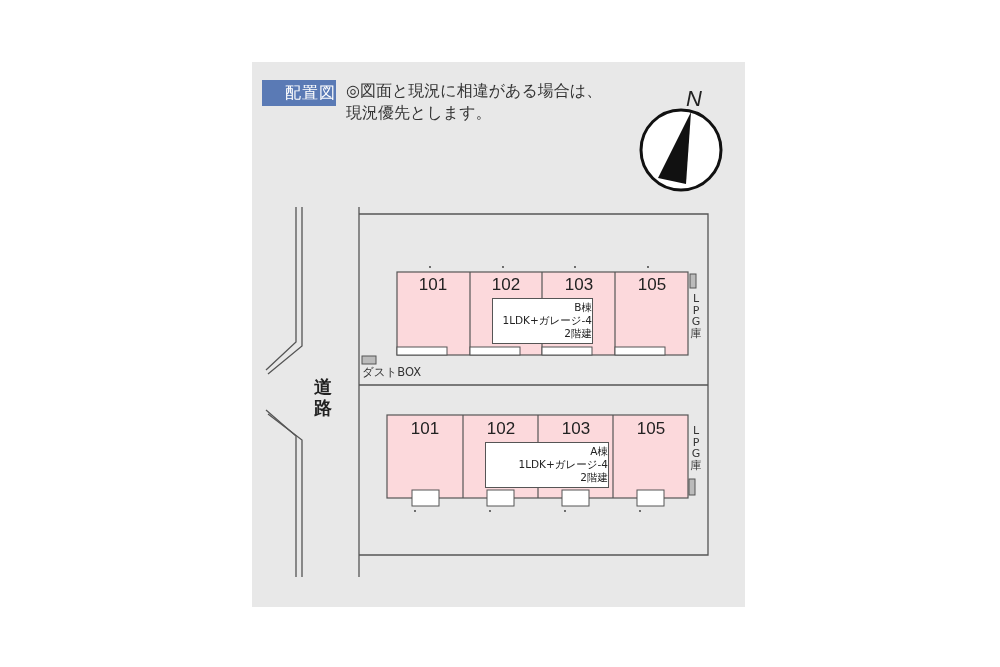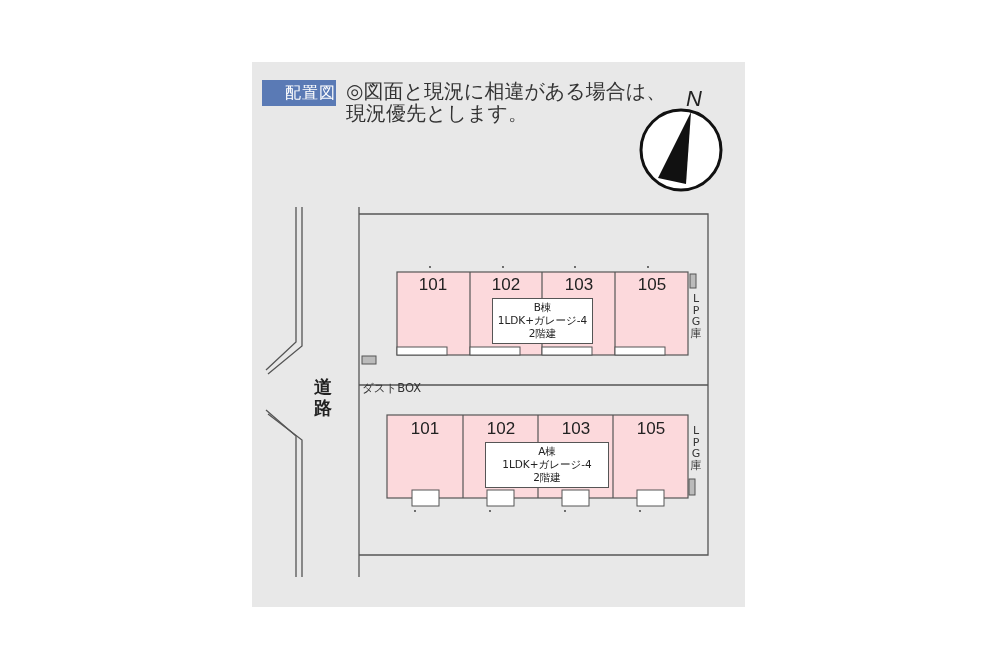--- a/index.html
+++ b/index.html
@@ -1,26 +1,26 @@
 <!DOCTYPE html>
 <html><head>
 <meta charset="utf-8">
 <style>
   html,body{margin:0;padding:0;background:#ffffff;}
   body{width:1000px;height:667px;position:relative;overflow:hidden;font-family:"DejaVu Sans","Liberation Sans",sans-serif;color:#222;}
   .panel{position:absolute;left:252px;top:62px;width:493px;height:545px;background:#e8e8e8;}
   .title-badge{position:absolute;left:262px;top:80px;width:74px;height:26px;background:#5a7ab5;color:#fff;font-size:16px;line-height:26px;text-align:right;letter-spacing:1px;}
-  .note{position:absolute;left:346px;top:80px;font-size:20px;line-height:22px;color:#333;white-space:pre;}
+  .note{position:absolute;left:346px;top:80px;font-size:16px;line-height:22px;color:#333;white-space:pre;}
   .north-label{position:absolute;left:686px;top:86px;font-size:22px;font-style:italic;color:#222;font-family:"Liberation Sans",sans-serif;}
   svg.map{position:absolute;left:0;top:0;}
   .unit-num{position:absolute;font-size:17px;color:#222;text-align:center;width:60px;font-family:"Liberation Sans",sans-serif;}
-  .bldg-label{position:absolute;background:#fff;border:1px solid #555;font-size:10.5px;line-height:13px;text-align:center;color:#222;box-sizing:border-box;padding-top:2px;}
+  .bldg-label{position:absolute;background:#fff;border:1px solid #555;font-size:10.5px;line-height:13px;text-align:right;color:#222;box-sizing:border-box;padding-top:2px;}
   .lpg-label{position:absolute;font-size:11px;line-height:11.5px;width:12px;text-align:center;color:#333;}
   .road-label{position:absolute;left:312px;top:376px;font-size:18px;line-height:21px;width:22px;text-align:center;color:#222;font-weight:bold;}
-  .dust-label{position:absolute;left:362px;top:365px;font-size:11.5px;color:#333;margin-top:16px;}
+  .dust-label{position:absolute;left:362px;top:365px;font-size:11.5px;color:#333;}
 </style>
 </head>
 <body>
 
 <div class="panel"></div>
 
 <div class="title-badge">配置図</div>
 <div class="note">◎図面と現況に相違がある場合は、
 現況優先とします。</div>
 <div class="north-label">N</div>

